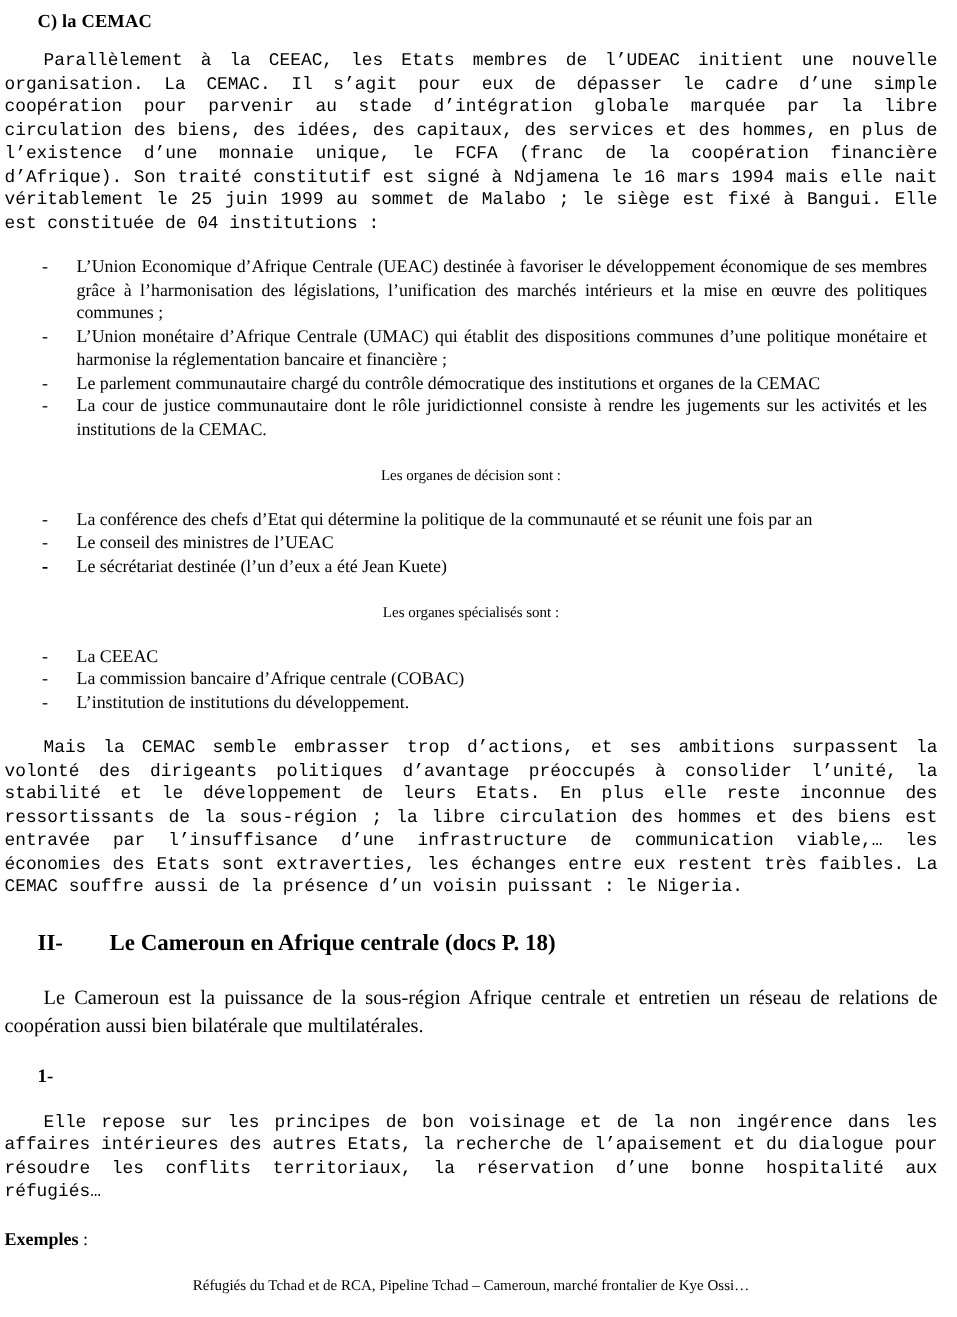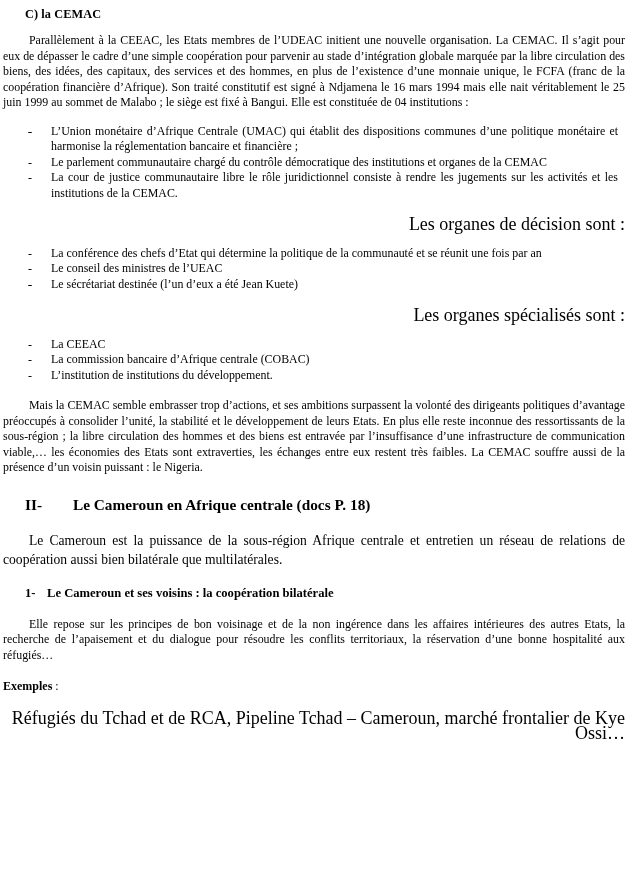--- a/index.html
+++ b/index.html
@@ -64,36 +64,37 @@
   }
 
   
   p.body {
     font-size: 11.9px;
     line-height: 15.5px;
     text-align: justify;
     margin: 0;
     text-indent: 0;
     hyphens: none;
+    font-family: Liberation Mono, monospace;
   }
   p.body.ind { text-indent: 26px; }
 
   p.lead {
     font-size: 13.6px;
     line-height: 19px;
     text-align: justify;
     margin: 0;
     text-indent: 26px;
   }
 
   p.plain {
-    font-size: 18px;
-    line-height: 15.5px;
-    margin: 0;
-    text-align: right;
+    font-size: 10px;
+    line-height: 15.5px;
+    margin: 0;
+    text-align: center;
   }
 
   p.bold-lead {
     font-size: 12.0px;
     line-height: 15.5px;
     margin: 0;
     text-align: left;
   }
   p.bold-lead b { font-weight: bold; }
 
@@ -135,32 +136,33 @@
 
     <div class="sp11"></div>
 
     <p class="body ind">Parallèlement à la CEEAC, les Etats membres de l’UDEAC initient une nouvelle organisation. La CEMAC. Il s’agit pour eux de dépasser le cadre d’une simple coopération pour parvenir au stade d’intégration globale marquée par la libre circulation des biens, des idées, des capitaux, des services et des hommes, en plus de l’existence d’une monnaie unique, le FCFA (franc de la coopération financière d’Afrique). Son traité constitutif est signé à Ndjamena le 16 mars 1994 mais elle nait véritablement le 25 juin 1999 au sommet de Malabo ; le siège est fixé à Bangui. Elle est constituée de 04 institutions :</p>
 
     <div class="sp13"></div>
 
     <ul class="dash narrow">
       <li>
         <span class="marker">-</span>
+        <span>L’Union Economique d’Afrique Centrale (UEAC) destinée à favoriser le développement économique de ses membres grâce à l’harmonisation des législations, l’unification des marchés intérieurs et la mise en œuvre des politiques communes ;</span>
       </li>
       <li>
         <span class="marker">-</span>
         <span>L’Union monétaire d’Afrique Centrale (UMAC) qui établit des dispositions communes d’une politique monétaire et harmonise la réglementation bancaire et financière ;</span>
       </li>
       <li>
         <span class="marker">-</span>
         <span>Le parlement communautaire chargé du contrôle démocratique des institutions et organes de la CEMAC</span>
       </li>
       <li>
         <span class="marker">-</span>
-        <span>La cour de justice communautaire libre le rôle juridictionnel consiste à rendre les jugements sur les activités et les institutions de la CEMAC.</span>
+        <span>La cour de justice communautaire dont le rôle juridictionnel consiste à rendre les jugements sur les activités et les institutions de la CEMAC.</span>
       </li>
     </ul>
 
     <div class="sp16"></div>
 
     <p class="plain">Les organes de décision sont :</p>
 
     <div class="sp13"></div>
 
     <ul class="dash">
@@ -214,21 +216,20 @@
     </div>
 
     <div class="sp16"></div>
 
     <p class="lead">Le Cameroun est la puissance de la sous-région Afrique centrale et entretien un réseau de relations de coopération aussi bien bilatérale que multilatérales.</p>
 
     <div class="sp16"></div>
 
     <div class="h-num">
       <span class="num">1-</span>
-      <span class="txt">Le Cameroun et ses voisins : la coopération bilatérale</span>
     </div>
 
     <div class="sp16"></div>
 
     <p class="body ind">Elle repose sur les principes de bon voisinage et de la non ingérence dans les affaires intérieures des autres Etats, la recherche de l’apaisement et du dialogue pour résoudre les conflits territoriaux, la réservation d’une bonne hospitalité aux réfugiés…</p>
 
     <div class="sp16"></div>
 
     <p class="bold-lead"><b>Exemples</b><span> :</span></p>
 

